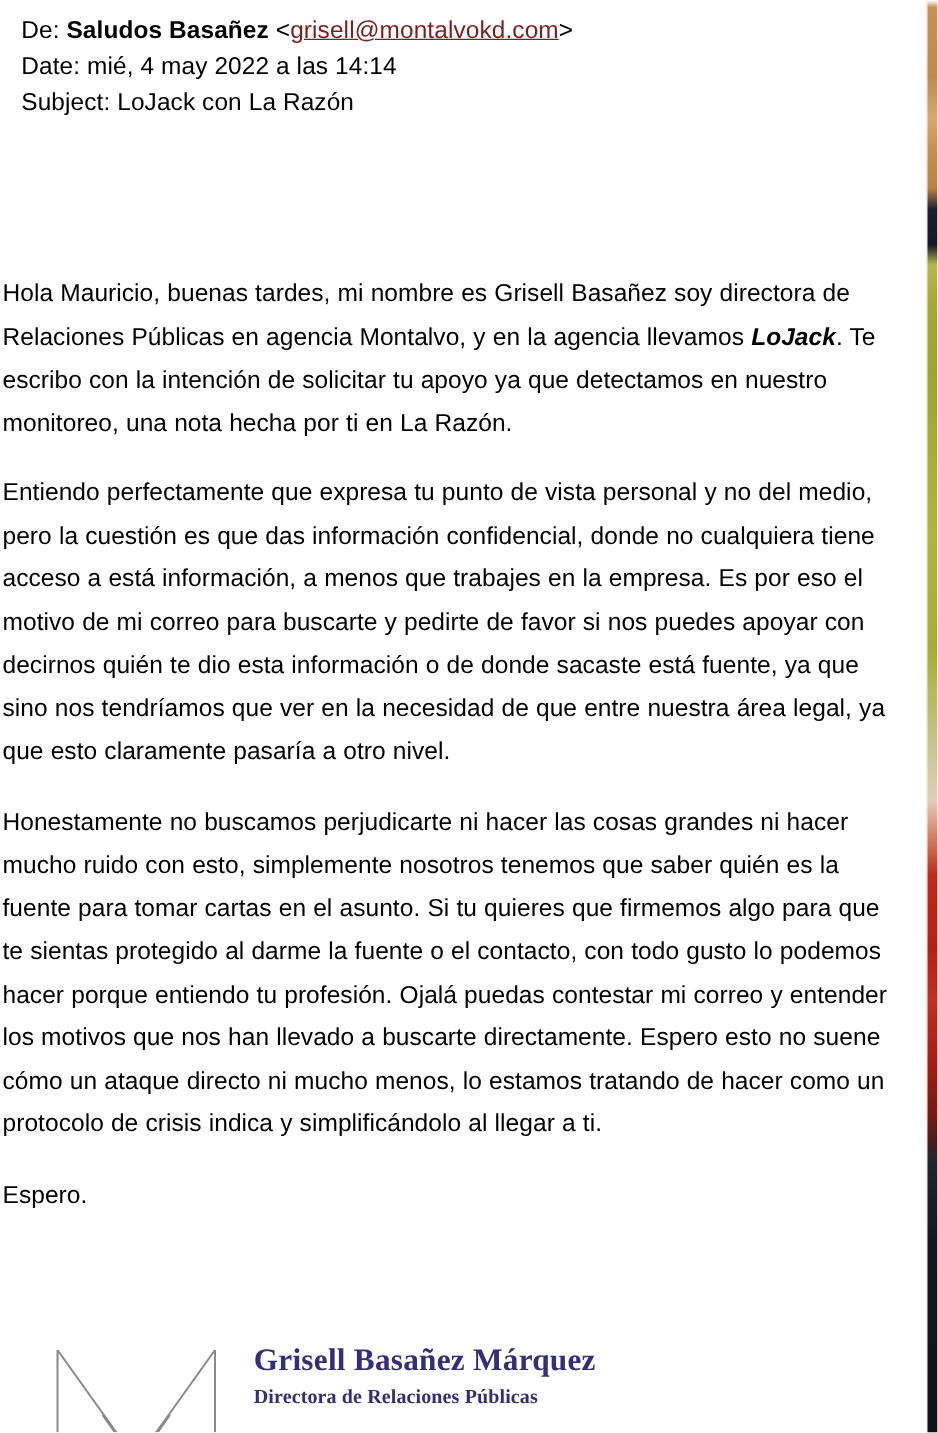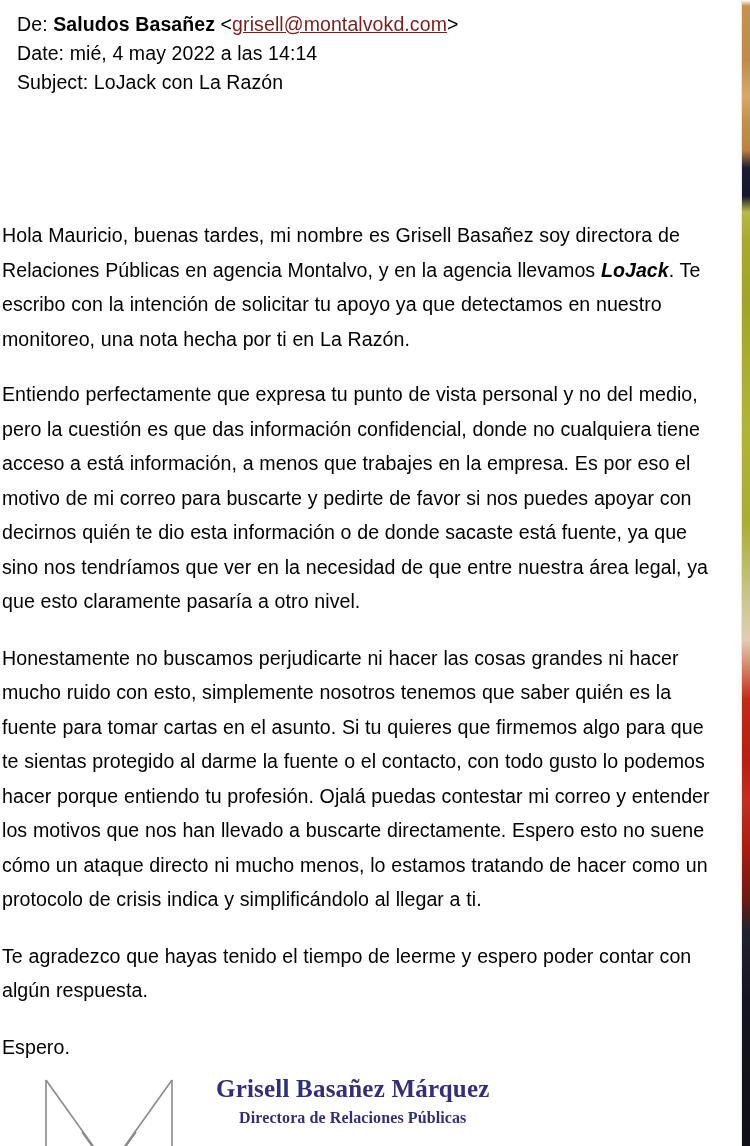--- a/index.html
+++ b/index.html
@@ -114,23 +114,22 @@
   .sig-logo {
     position: absolute;
     left: 34px;
     top: 14px;
     width: 150px;
     height: 70px;
     overflow: hidden;
   }
   .sig-text {
     position: absolute;
-    left: 216px;
+    left: 203px;
     top: 12px;
-    text-align: center;
   }
   .sig-name {
     font-family: "Liberation Serif", serif;
     font-size: 25px;
     font-weight: 700;
     color: #332e7a;
     line-height: 30px;
     letter-spacing: 0.2px;
     white-space: nowrap;
   }
@@ -173,21 +172,20 @@
 
 <div class="mail-body">
 
   <p class="para tight"><span>Hola Mauricio, buenas tardes, mi nombre es Grisell Basañez soy directora de Relaciones Públicas en agencia Montalvo, y en la agencia llevamos </span><span class="brand-italic">LoJack</span><span>. Te escribo con la intención de solicitar tu apoyo ya que detectamos en nuestro monitoreo, una nota hecha por ti en La Razón.</span></p>
 
   <p class="para">Entiendo perfectamente que expresa tu punto de vista personal y no del medio, pero la cuestión es que das información confidencial, donde no cualquiera tiene acceso a está información, a menos que trabajes en la empresa. Es por eso el motivo de mi correo para buscarte y pedirte de favor si nos puedes apoyar con decirnos quién te dio esta información o de donde sacaste está fuente, ya que sino nos tendríamos que ver en la necesidad de que entre nuestra área legal, ya que esto claramente pasaría a otro nivel.</p>
 
   <p class="para">Honestamente no buscamos perjudicarte ni hacer las cosas grandes ni hacer mucho ruido con esto, simplemente nosotros tenemos que saber quién es la fuente para tomar cartas en el asunto. Si tu quieres que firmemos algo para que te sientas protegido al darme la fuente o el contacto, con todo gusto lo podemos hacer porque entiendo tu profesión. Ojalá puedas contestar mi correo y entender los motivos que nos han llevado a buscarte directamente. Espero esto no suene cómo un ataque directo ni mucho menos, lo estamos tratando de hacer como un protocolo de crisis indica y simplificándolo al llegar a ti.</p>
 
 
-  <p class="para">Te agradezco que hayas tenido el tiempo de leerme y espero poder contar con algún respuesta.</p>
 
   <p class="para">Espero.</p>
 
 </div>
 
 <div class="signature">
 
   <div class="sig-logo">
     <svg width="150" height="70" viewBox="0 0 150 70" xmlns="http://www.w3.org/2000/svg" aria-hidden="true">
       <g fill="none" stroke="#8a8a8a" stroke-width="1.6" stroke-linejoin="miter">

